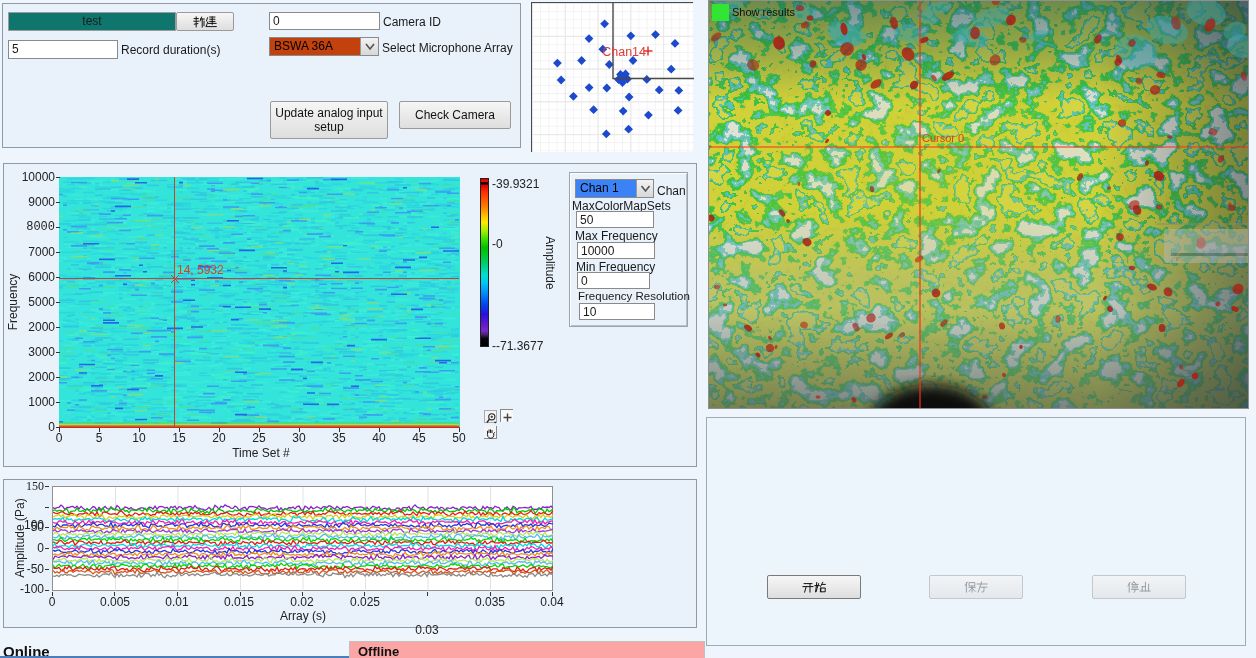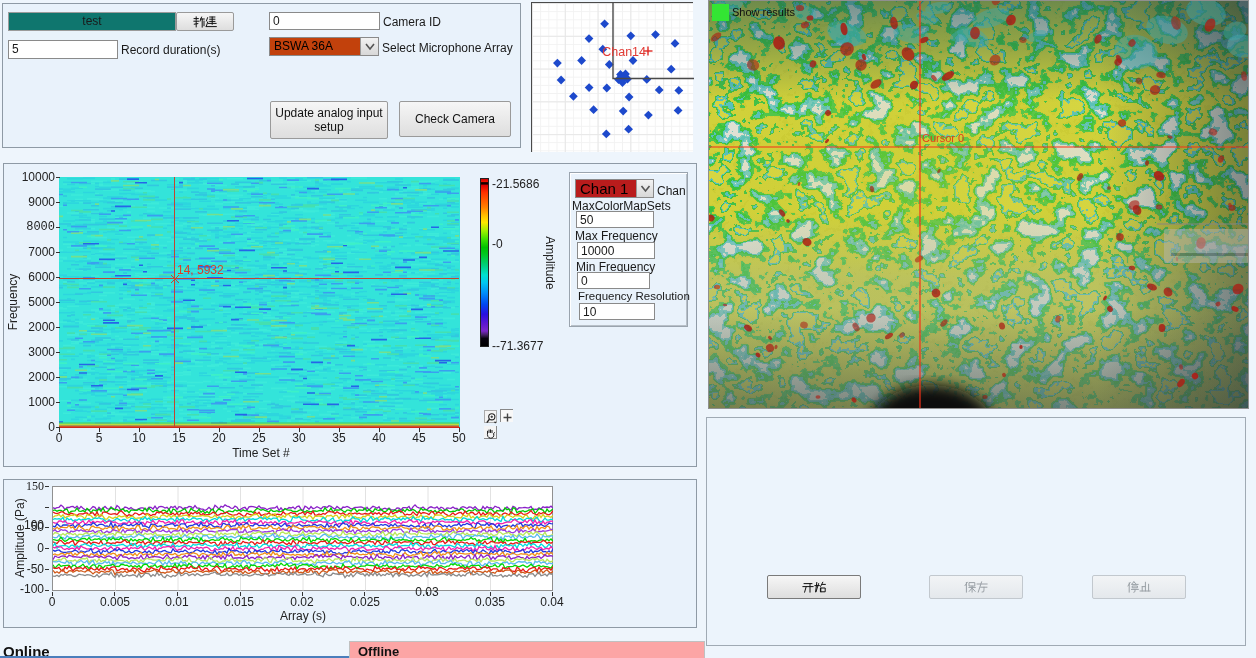--- a/index.html
+++ b/index.html
@@ -31,21 +31,21 @@
 <div class="lbl" style="left:383px; top:15px;">Camera ID</div>
 <div class="abs" style="left:269px; top:37px; width:110px; height:19px; background:#c2410c; border:1px solid #8a8a8a; font-size:12px; line-height:17px; padding-left:4px;">BSWA 36A
   <div class="abs" style="right:0; top:0; width:18px; height:17px; background:linear-gradient(#f2f2f2,#d8d8d8); border-left:1px solid #9a9a9a;">
     <svg width="18" height="17">
         <path d="M5 6 L9 11 L13 6" fill="none" stroke="#555" stroke-width="1.6"></path>
       </svg>
   </div>
 </div>
 <div class="lbl" style="left:382px; top:41px;">Select Microphone Array</div>
 <div class="btn" style="left:270px; top:101px; width:118px; height:38px;">Update analog input<br>setup</div>
-<div class="btn" style="left:399px; top:101px; width:112px; height:36px;">Check Camera</div>
+<div class="btn" style="left:399px; top:101px; width:112px; height:28px;">Check Camera</div>
 
 <div class="abs" style="left:531px; top:2px; width:162px; height:150px; background:#fff;
   background-image:
     linear-gradient(#e7e7e7 1px, transparent 1px),
     linear-gradient(90deg,#e7e7e7 1px, transparent 1px),
     linear-gradient(#f2f2f2 1px, transparent 1px),
     linear-gradient(90deg,#f2f2f2 1px, transparent 1px);
   background-size: 32.8px 32.8px, 32.8px 32.8px, 8.2px 8.2px, 8.2px 8.2px;
   border-left:1px solid #4a4a4a; border-top:1px solid #4a4a4a;">
 <svg class="abs" style="left:0;top:0" width="162" height="150">
@@ -329,26 +329,26 @@
 <div class="axlbl" style="left:364px; top:431px; width:30px; text-align:center;">40</div>
 <div class="tick" style="left:379px; top:428px; width:1px; height:4px;"></div>
 <div class="axlbl" style="left:404px; top:431px; width:30px; text-align:center;">45</div>
 <div class="tick" style="left:419px; top:428px; width:1px; height:4px;"></div>
 <div class="axlbl" style="left:444px; top:431px; width:30px; text-align:center;">50</div>
 <div class="tick" style="left:459px; top:428px; width:1px; height:4px;"></div>
 <div class="axlbl" style="left:231px; top:446px; width:60px; text-align:center;">Time Set #</div>
 <div class="axlbl" style="left:-18px; top:295px; width:62px; text-align:center; transform:rotate(-90deg);">Frequency</div>
 <div class="abs" style="left:480px; top:178px; width:9px; height:169px; border:1px solid #222;
  background:linear-gradient(#d00000 0%,#f01000 1.5%,#100000 2.2%,#180000 3%,#e00000 3.8%,#ff3000 8%,#ff8000 17%,#ffc000 22%,#ffe800 26%,#a0f000 31%,#40e000 36%,#00c000 41%,#00c820 45%,#00d080 52%,#00e0d0 57.5%,#00c8f0 62%,#0090f8 68%,#0048f0 75%,#2810e0 81%,#6018d0 87%,#7a28c8 91%,#40205e 93.5%,#080410 95.5%,#000 100%);"></div>
-<div class="axlbl" style="left:492px; top:177px;">-21.5686</div>
+<div class="axlbl" style="left:492px; top:177px;">-39.9321</div>
 <div class="axlbl" style="left:492px; top:237px;">-0</div>
 <div class="axlbl" style="left:492px; top:339px;">--71.3677</div>
 <div class="axlbl" style="left:519px; top:256px; width:62px; text-align:center; transform:rotate(90deg);">Amplitude</div>
 <div class="abs" style="left:569px; top:172px; width:119px; height:155px; border:1px solid #9aa4ae; box-shadow:inset 1px 1px 0 #fff, inset -1px -1px 0 #b8c0c8; background:#e9f2fb;"></div>
-<div class="abs" style="left:575px; top:179px; width:79px; height:19px; background:#b91c1c; border:1px solid #8a8a8a; font-size:15px; line-height:17px; padding-left:4px;">Chan 1
+<div class="abs" style="left:575px; top:179px; width:79px; height:19px; background:#3b82f6; border:1px solid #8a8a8a; font-size:12px; line-height:17px; padding-left:4px;">Chan 1
   <div class="abs" style="right:0; top:0; width:17px; height:17px; background:linear-gradient(#f2f2f2,#d8d8d8); border-left:1px solid #9a9a9a;">
   <svg width="17" height="17">
         <path d="M4.5 6 L8.5 11 L12.5 6" fill="none" stroke="#555" stroke-width="1.6"></path>
       </svg></div></div>
 <div class="lbl" style="left:657px; top:184px;">Chan</div>
 <div class="lbl" style="left:572px; top:199px;">MaxColorMapSets</div>
 <div class="inp" style="left:576px; top:211px; width:78px; height:17px;">50</div>
 <div class="lbl" style="left:575px; top:229px;">Max Frequency</div>
 <div class="inp" style="left:577px; top:242px; width:78px; height:17px;">10000</div>
 <div class="lbl" style="left:576px; top:260px;">Min Frequency</div>
@@ -423,21 +423,21 @@
 <div class="axlbl" style="left:90px; top:595px; width:50px; text-align:center;">0.005</div>
 <div class="tick" style="left:114px; top:592px; width:1px; height:4px;"></div>
 <div class="axlbl" style="left:152px; top:595px; width:50px; text-align:center;">0.01</div>
 <div class="tick" style="left:177px; top:592px; width:1px; height:4px;"></div>
 <div class="axlbl" style="left:214px; top:595px; width:50px; text-align:center;">0.015</div>
 <div class="tick" style="left:240px; top:592px; width:1px; height:4px;"></div>
 <div class="axlbl" style="left:277px; top:595px; width:50px; text-align:center;">0.02</div>
 <div class="tick" style="left:302px; top:592px; width:1px; height:4px;"></div>
 <div class="axlbl" style="left:340px; top:595px; width:50px; text-align:center;">0.025</div>
 <div class="tick" style="left:364px; top:592px; width:1px; height:4px;"></div>
-<div class="axlbl" style="left:402px; top:585px; width:50px; text-align:center;">0.03</div>
+<div class="axlbl" style="left:402px; top:623px; width:50px; text-align:center;">0.03</div>
 <div class="tick" style="left:427px; top:592px; width:1px; height:4px;"></div>
 <div class="axlbl" style="left:465px; top:595px; width:50px; text-align:center;">0.035</div>
 <div class="tick" style="left:490px; top:592px; width:1px; height:4px;"></div>
 <div class="axlbl" style="left:527px; top:595px; width:50px; text-align:center;">0.04</div>
 <div class="tick" style="left:552px; top:592px; width:1px; height:4px;"></div>
 <div class="axlbl" style="left:273px; top:609px; width:60px; text-align:center;">Array (s)</div>
 <div class="axlbl" style="left:-25px; top:531px; width:90px; text-align:center; transform:rotate(-90deg);">Amplitude (Pa)</div>
 <div class="panel" style="left:706px; top:417px; width:540px; height:229px; background:#ecf4fc; border:1px solid #a0aab4;"></div>
 <div class="btn" style="left:767px; top:575px; width:94px; height:24px; border:1px solid #7a7a7a;">
     <svg width="12" height="12" viewBox="0 0 12 12" style="vertical-align:-2px">

